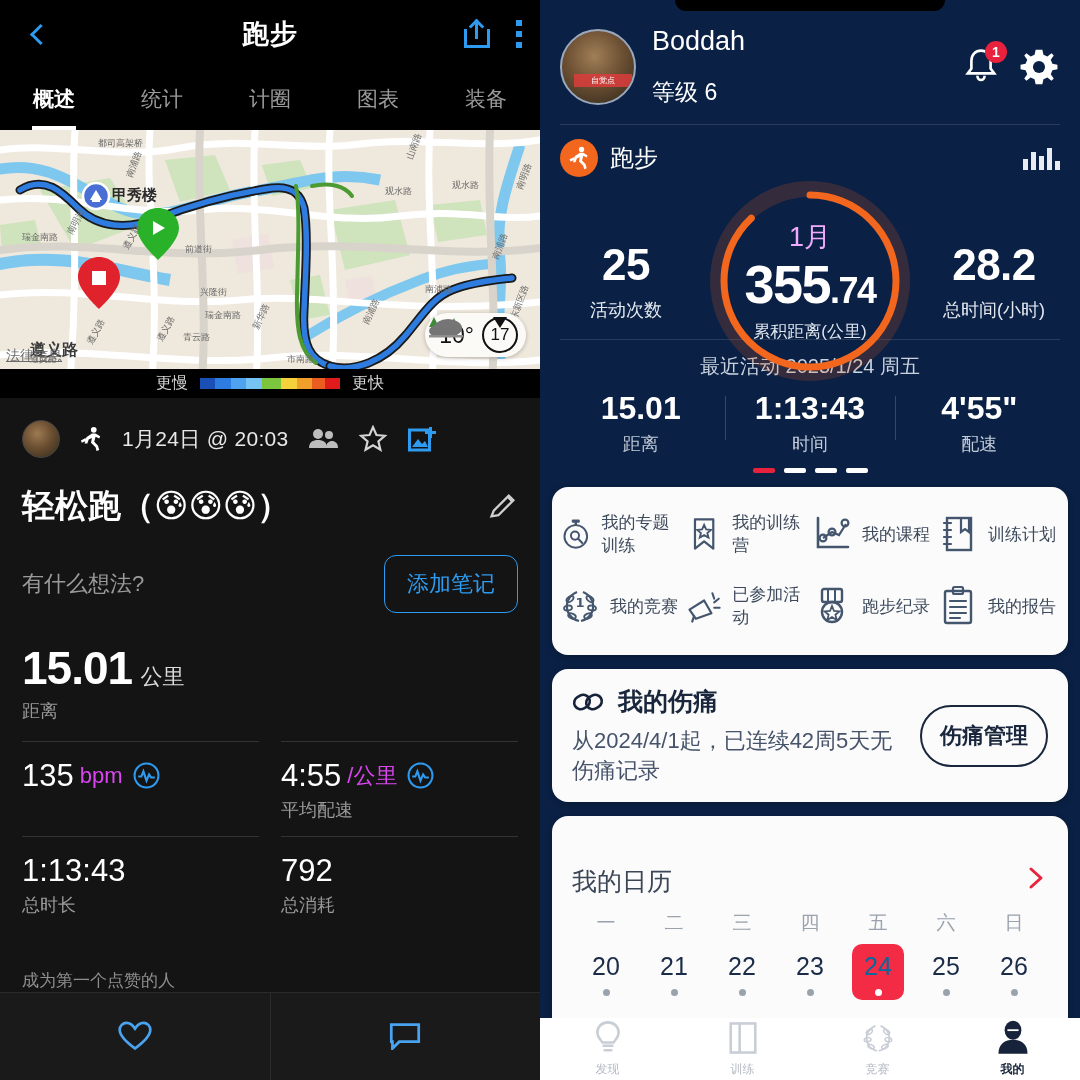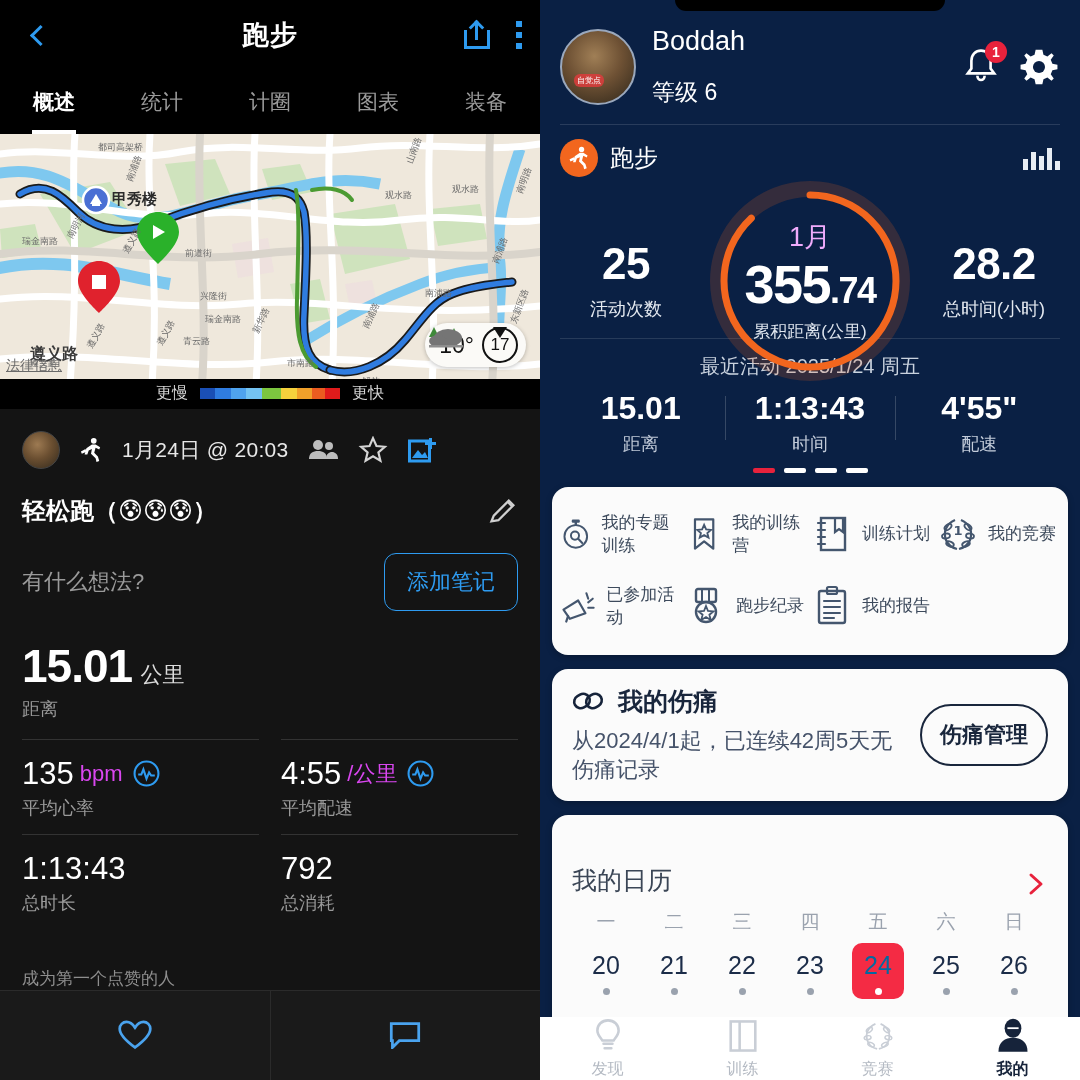--- a/index.html
+++ b/index.html
@@ -95,21 +95,21 @@
   .avatar-sm {
     width: 38px; height: 38px; border-radius: 50%;
     background: radial-gradient(circle at 40% 35%, #9d7a52 0%, #6b4f31 45%, #32291c 100%);
     border: 1px solid #444; overflow:hidden; flex: none;
   }
   .run-ic { width: 22px; height: 26px; }
   .meta-date { color: #e8e8e8; font-size: 21px; letter-spacing: .3px; }
   .grp-ic, .star-ic, .photo-ic { width: 30px; height: 28px; }
 
   .act-title {
-    color: #fff; font-size: 24px; font-weight: 700; margin-top: 26px;
+    color: #fff; font-size: 33px; font-weight: 700; margin-top: 26px;
     display: flex; align-items: center;
   }
   .pencil { margin-left: auto; }
   .note-row { display:flex; align-items:center; margin-top: 26px; }
   .note-ph { color: #9a9a9a; font-size: 22px; }
   .note-btn {
     margin-left: auto; border: 1.5px solid #2e9bf0; color: #2e9bf0;
     font-size: 22px; padding: 13px 22px; border-radius: 12px; background: transparent;
     font-family: inherit;
   }
@@ -143,21 +143,21 @@
     width: 270px; height: 11px; background: #000; border-radius: 0 0 12px 12px; z-index: 20;
   }
   .r-header { display: flex; align-items: center; padding: 26px 18px 16px 20px; gap: 16px; }
   .avatar-lg {
     width: 76px; height: 76px; border-radius: 50%; border: 2px solid #9aa8bd;
     background: radial-gradient(circle at 45% 35%, #a07f56 0%, #6e5134 45%, #2c2519 100%);
     position: relative; overflow: hidden; flex: none;
   }
   .avatar-lg .tag {
     position: absolute; left: 12px; bottom: 16px; font-size: 8px; color: #fff;
-    background: rgba(220,60,60,.85); padding: 1px 3px; border-radius: 6px; white-space: nowrap;
+    background: rgba(220,60,60,.85); padding: 1px 17px; border-radius: 0; white-space: nowrap;
   }
   .uname { color: #fff; font-size: 27px; font-weight: 500; }
   .ulevel { color: #fff; font-size: 23px; margin-top: 20px; }
   .r-header-icons { margin-left: auto; display:flex; align-items:center; gap: 22px; padding-right: 4px; }
   .bell-wrap { position: relative; }
   .badge {
     position: absolute; top: -6px; right: -9px; background: #e8223c; color: #fff;
     font-size: 14px; min-width: 22px; height: 22px; border-radius: 11px;
     display:flex; align-items:center; justify-content:center; font-weight: 600; padding: 0 5px;
   }
@@ -217,41 +217,41 @@
   .inj-title { display:flex; align-items:center; gap: 14px; }
   .inj-title span { color: #19263c; font-size: 25px; font-weight: 700; }
   .inj-desc { color: #46536a; font-size: 22px; margin-top: 8px; line-height: 1.35; max-width: 330px; }
   .inj-btn {
     border: 2px solid #19263c; color: #19263c; background: transparent;
     border-radius: 34px; padding: 14px 18px; font-size: 22px; font-weight: 700;
     font-family: inherit; white-space: nowrap;
   }
 
   .calendar { padding: 18px 20px 8px 20px; }
-  .cal-head { display:flex; align-items:flex-end;margin-top:31px; }
+  .cal-head { display:flex; align-items:flex-start;margin-top:31px; }
   .cal-title { color: #3b4656; font-size: 25px; font-weight: 500; }
   .cal-arrow { margin-left: auto; }
   .cal-grid { display: grid; grid-template-columns: repeat(7,1fr); margin-top: 12px; text-align: center; }
   .cal-wd { color: #9aa2ae; font-size: 19px; padding-bottom: 10px; }
   .cal-day { position: relative; padding: 6px 0 14px 0; }
   .cal-day .num { color: #1b2c48; font-size: 25px; font-weight: 500; position: relative; z-index: 2; }
   .cal-day .dot { width: 7px; height: 7px; border-radius: 50%; background: #9aa2ae; margin: 8px auto 0 auto; position: relative; z-index: 2; }
   .cal-day.sel .hl {
     position:absolute; left: 50%; transform: translateX(-50%); top: -2px;
     width: 52px; height: 56px; background: #f42b44; border-radius: 10px; z-index: 1;
   }
   .cal-day.sel .num { color: #0369a1; }
   .cal-day.sel .dot { background: #fff; }
 
   .r-nav {
     margin-top: auto; background: #fff; height: 88px; display: flex; align-items: center;
     position: relative; z-index: 5;
   }
   .nav-item { flex:1; display:flex; flex-direction:column; align-items:center; gap: 4px; }
-  .nav-lab { font-size: 16px; color: #b4bac3; }
+  .nav-lab { font-size: 12px; color: #b4bac3; }
   .nav-item.active .nav-lab { color: #16233a; font-weight: 700; }
 </style>
 </head>
 <body>
 
 <div class="left-panel">
 
   <div class="l-header">
     <div class="back-btn">
       <div class="back-chevron"></div>
@@ -443,21 +443,20 @@
     <div class="stat-grid">
       <div class="stat-cell">
         <div class="stat-val">
           <span>135</span>
           <span class="u">bpm</span>
           <svg class="hr-badge" viewBox="0 0 26 26">
             <circle cx="13" cy="13" r="11.5" fill="none" stroke="#2e9bf0" stroke-width="2"></circle>
             <path d="M5 14 L8 14 L10 9 L13 18 L15.5 12 L17.5 15 L21 15" fill="none" stroke="#2e9bf0" stroke-width="2"></path>
           </svg>
         </div>
-        <div class="stat-label">平均心率</div>
       </div>
       <div class="stat-cell">
         <div class="stat-val">
           <span>4:55</span>
           <span class="u">/公里</span>
           <svg class="hr-badge" viewBox="0 0 26 26">
             <circle cx="13" cy="13" r="11.5" fill="none" stroke="#2e9bf0" stroke-width="2"></circle>
             <path d="M5 14 L8 14 L10 9 L13 18 L15.5 12 L17.5 15 L21 15" fill="none" stroke="#2e9bf0" stroke-width="2"></path>
           </svg>
         </div>
@@ -597,20 +596,30 @@
           <path d="M25 28 L30 33" stroke="#44566e" stroke-width="2.6" stroke-linecap="round"></path>
         </svg>
         <div class="g-lab">我的专题训练</div>
       </div>
       <div class="g-item">
         <svg width="44" height="44" viewBox="0 0 44 44">
           <path d="M12 6 H32 V38 L22 30 L12 38 Z" fill="none" stroke="#44566e" stroke-width="2.4" stroke-linejoin="round"></path>
           <path d="M22 12 L24.2 17 L29.5 17.5 L25.5 21 L26.8 26 L22 23.2 L17.2 26 L18.5 21 L14.5 17.5 L19.8 17 Z" fill="none" stroke="#44566e" stroke-width="2"></path>
         </svg>
         <div class="g-lab">我的训练营</div>
+      </div>
+      <div class="g-item">
+        <svg width="44" height="44" viewBox="0 0 44 44">
+          <path d="M8 6 V35 H38" fill="none" stroke="#44566e" stroke-width="2.6" stroke-linecap="round"></path>
+          <path d="M13 26 L22 20 L29 23 L36 12" fill="none" stroke="#44566e" stroke-width="2.2"></path>
+          <circle cx="13" cy="26" r="3.4" fill="none" stroke="#44566e" stroke-width="2.2"></circle>
+          <circle cx="22" cy="20" r="3.4" fill="none" stroke="#44566e" stroke-width="2.2"></circle>
+          <circle cx="35" cy="11" r="3.4" fill="none" stroke="#44566e" stroke-width="2.2"></circle>
+        </svg>
+        <div class="g-lab">我的课程</div>
       </div>
       <div class="g-item">
         <svg width="44" height="44" viewBox="0 0 44 44">
           <rect x="11" y="6" width="24" height="32" fill="none" stroke="#44566e" stroke-width="2.4"></rect>
           <path d="M25 6 V20 L29 17 L33 20 V6" fill="none" stroke="#44566e" stroke-width="2.2"></path>
           <path d="M8 11 H15 M8 18 H15 M8 25 H15 M8 32 H15" stroke="#44566e" stroke-width="2.2" stroke-linecap="round"></path>
         </svg>
         <div class="g-lab">训练计划</div>
       </div>
       <div class="g-item">

